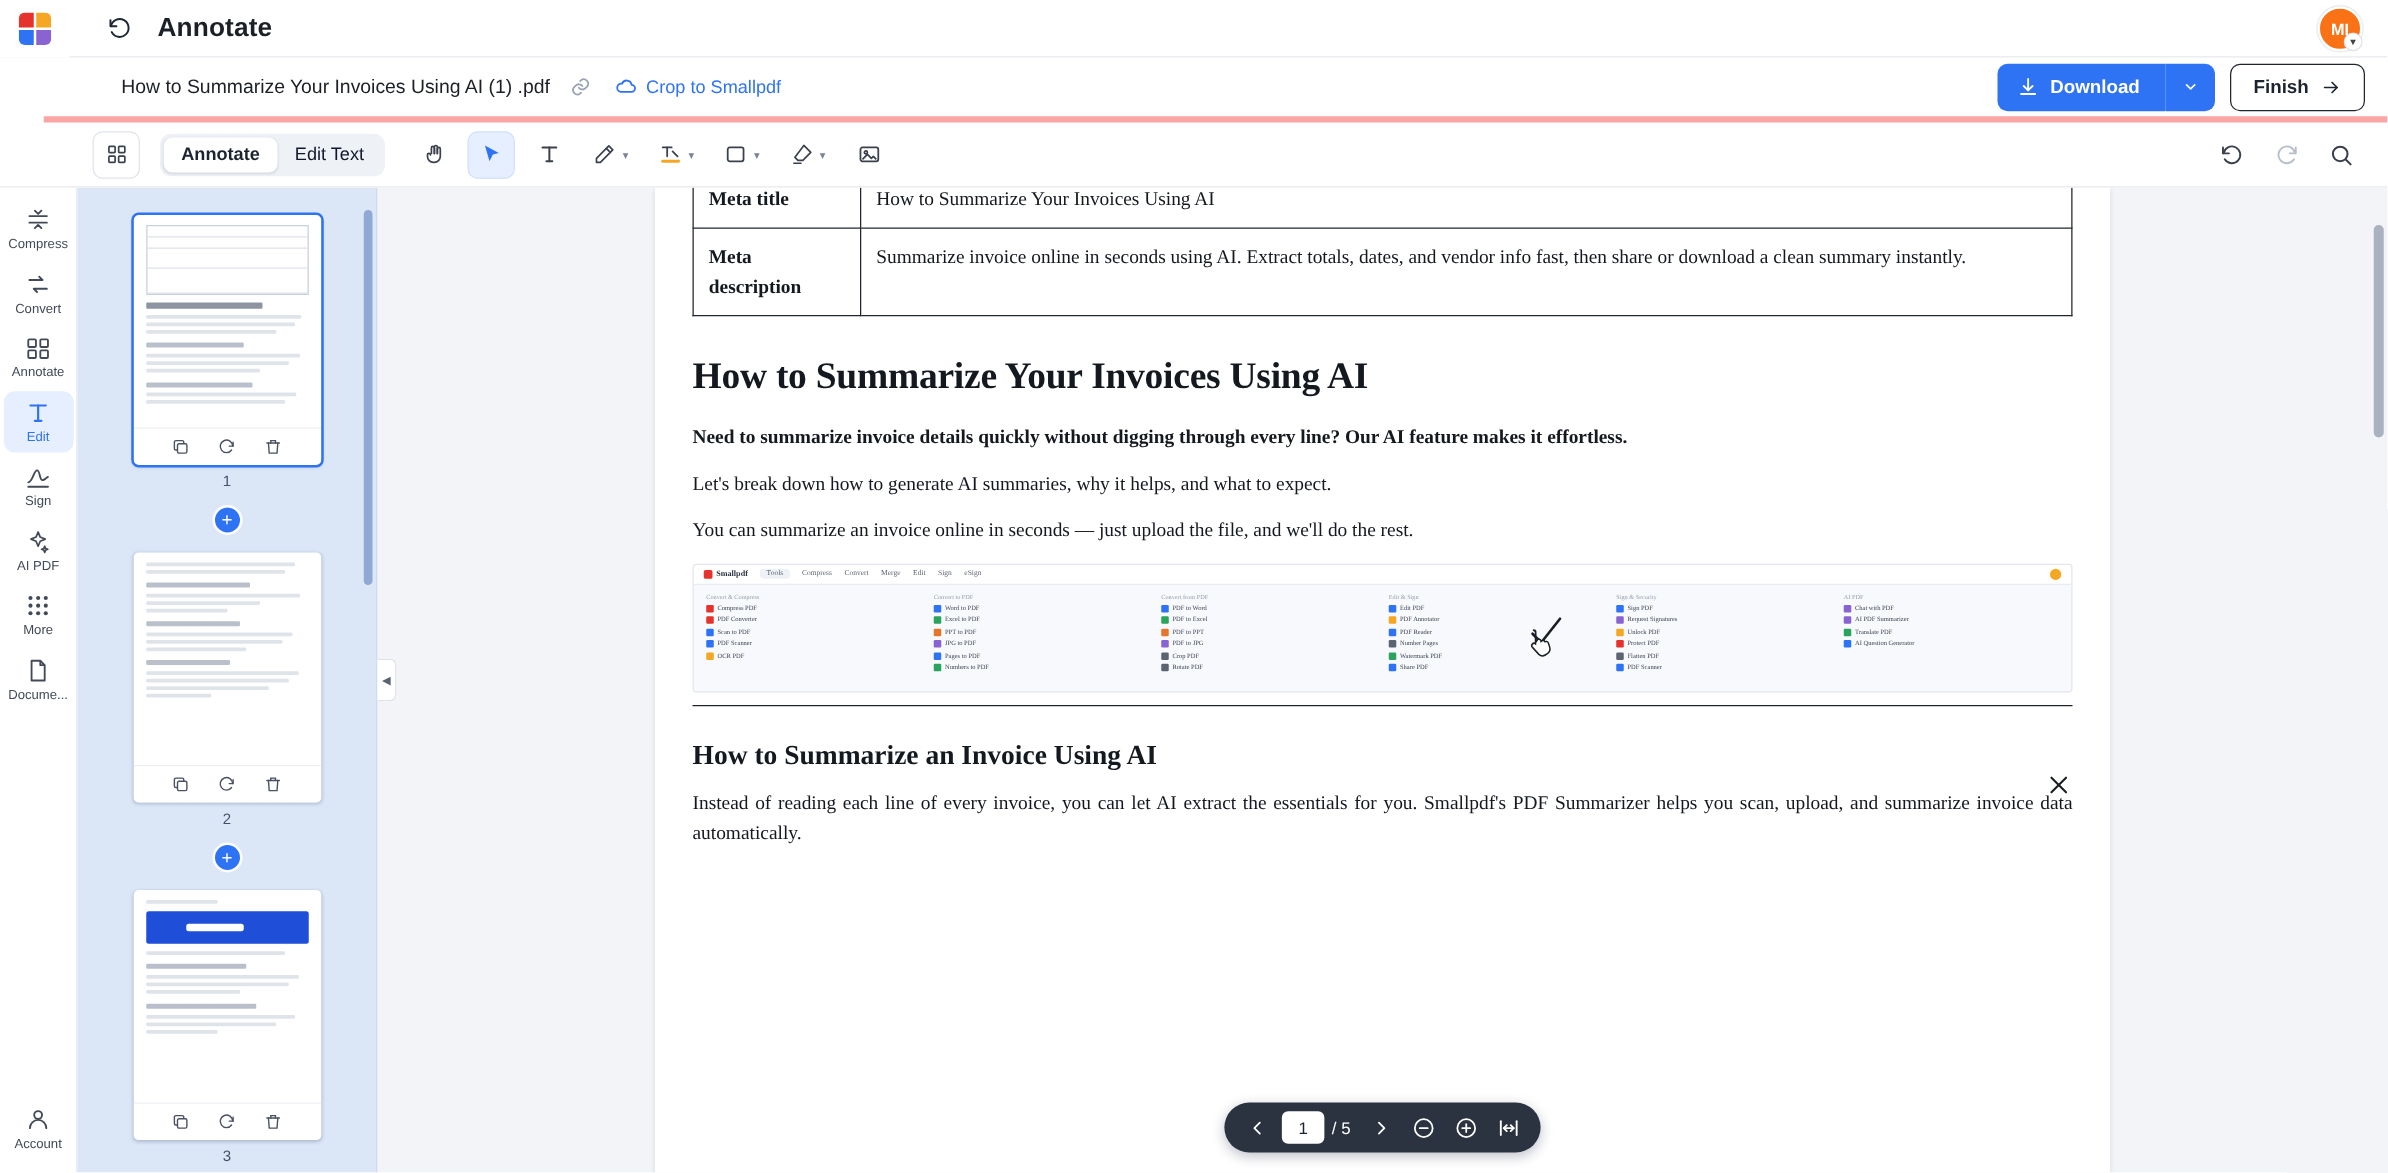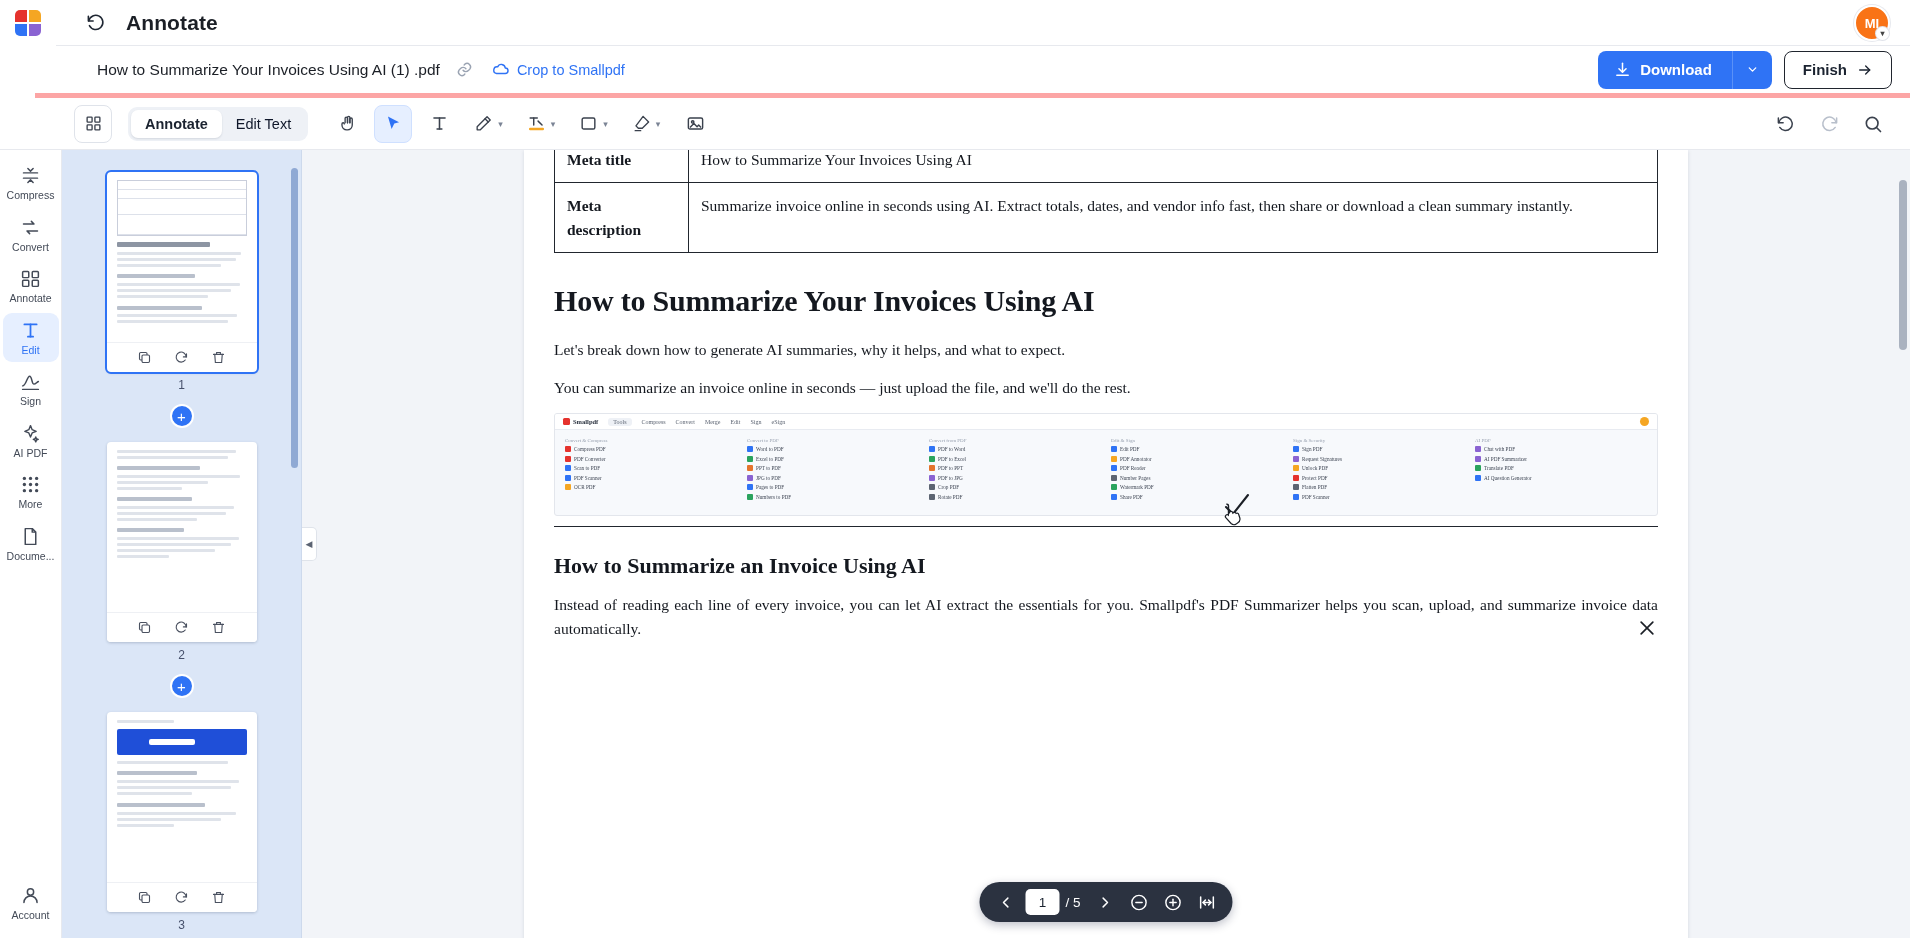--- a/index.html
+++ b/index.html
@@ -666,20 +666,21 @@
               <td class="v">How to Summarize Your Invoices Using AI</td>
             </tr>
             <tr>
               <td class="k">Meta description</td>
               <td class="v">Summarize invoice online in seconds using AI. Extract totals, dates, and vendor info fast, then share or download a clean summary instantly.</td>
             </tr>
           </tbody>
             </table>
 
           <h1>How to Summarize Your Invoices Using AI</h1>
+          <p class="lead">Need to summarize invoice details quickly without digging through every line? Our AI feature makes it effortless.</p>
           <p>Let's break down how to generate AI summaries, why it helps, and what to expect.</p>
           <p>You can summarize an invoice online in seconds — just upload the file, and we'll do the rest.</p>
 
           <div class="shot">
             <div class="shot-top">
               <span class="shot-logo">
                   <i></i>
                   <span>Smallpdf</span>
                 </span>
               <span class="shot-pill">Tools</span>

